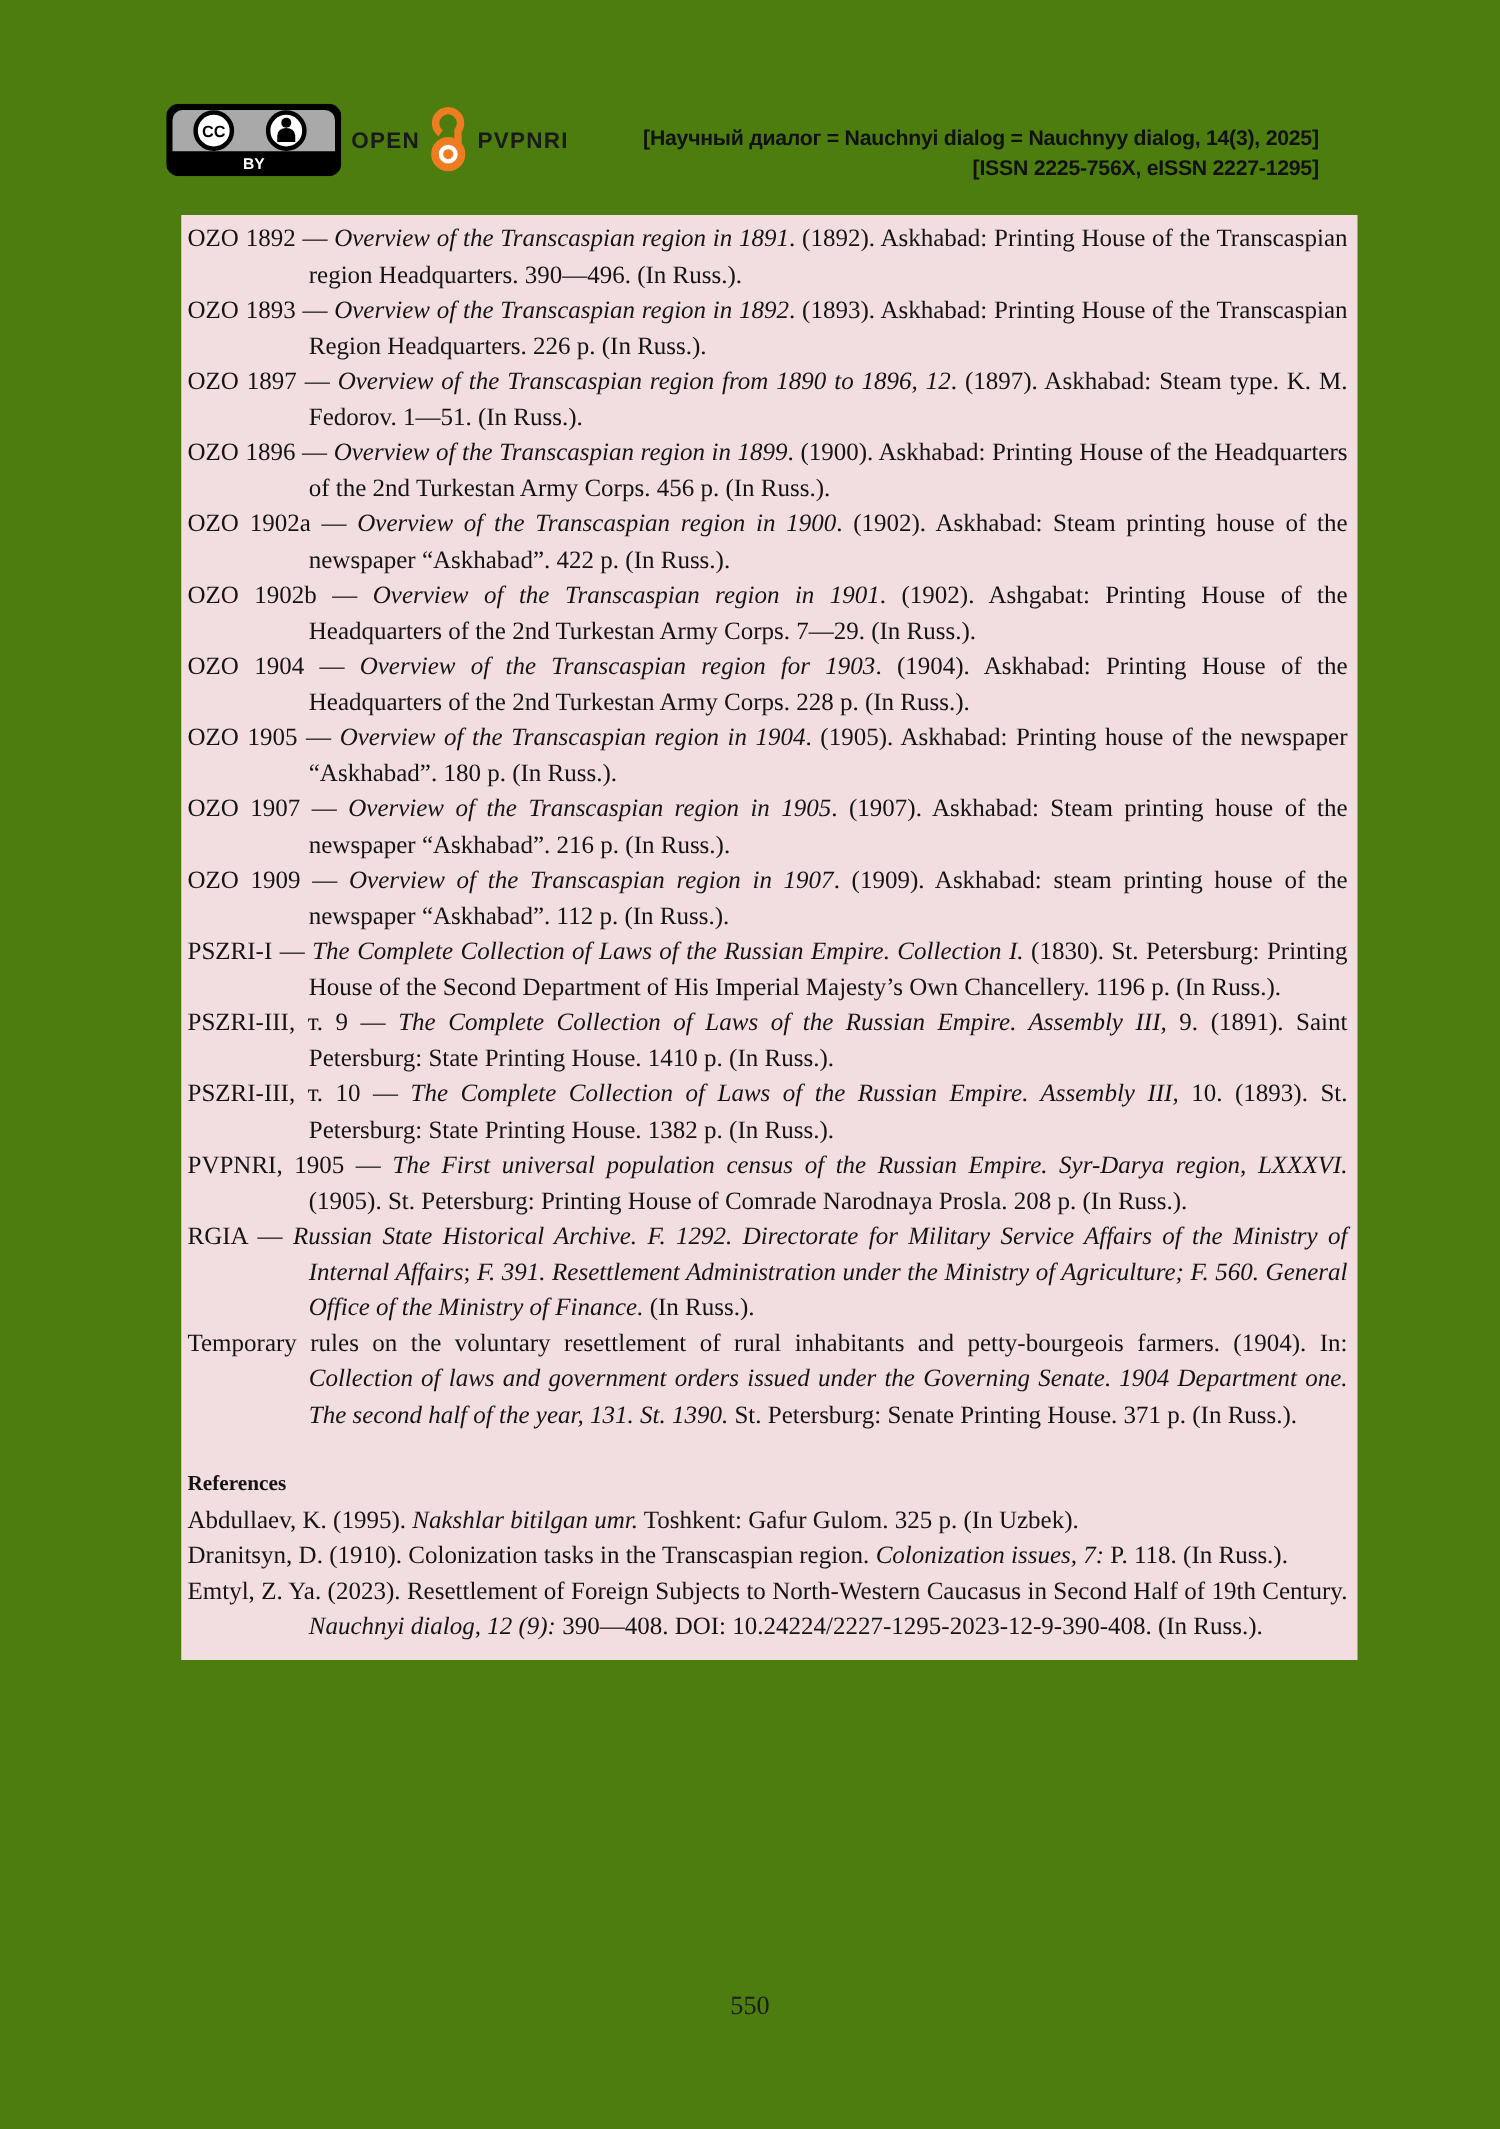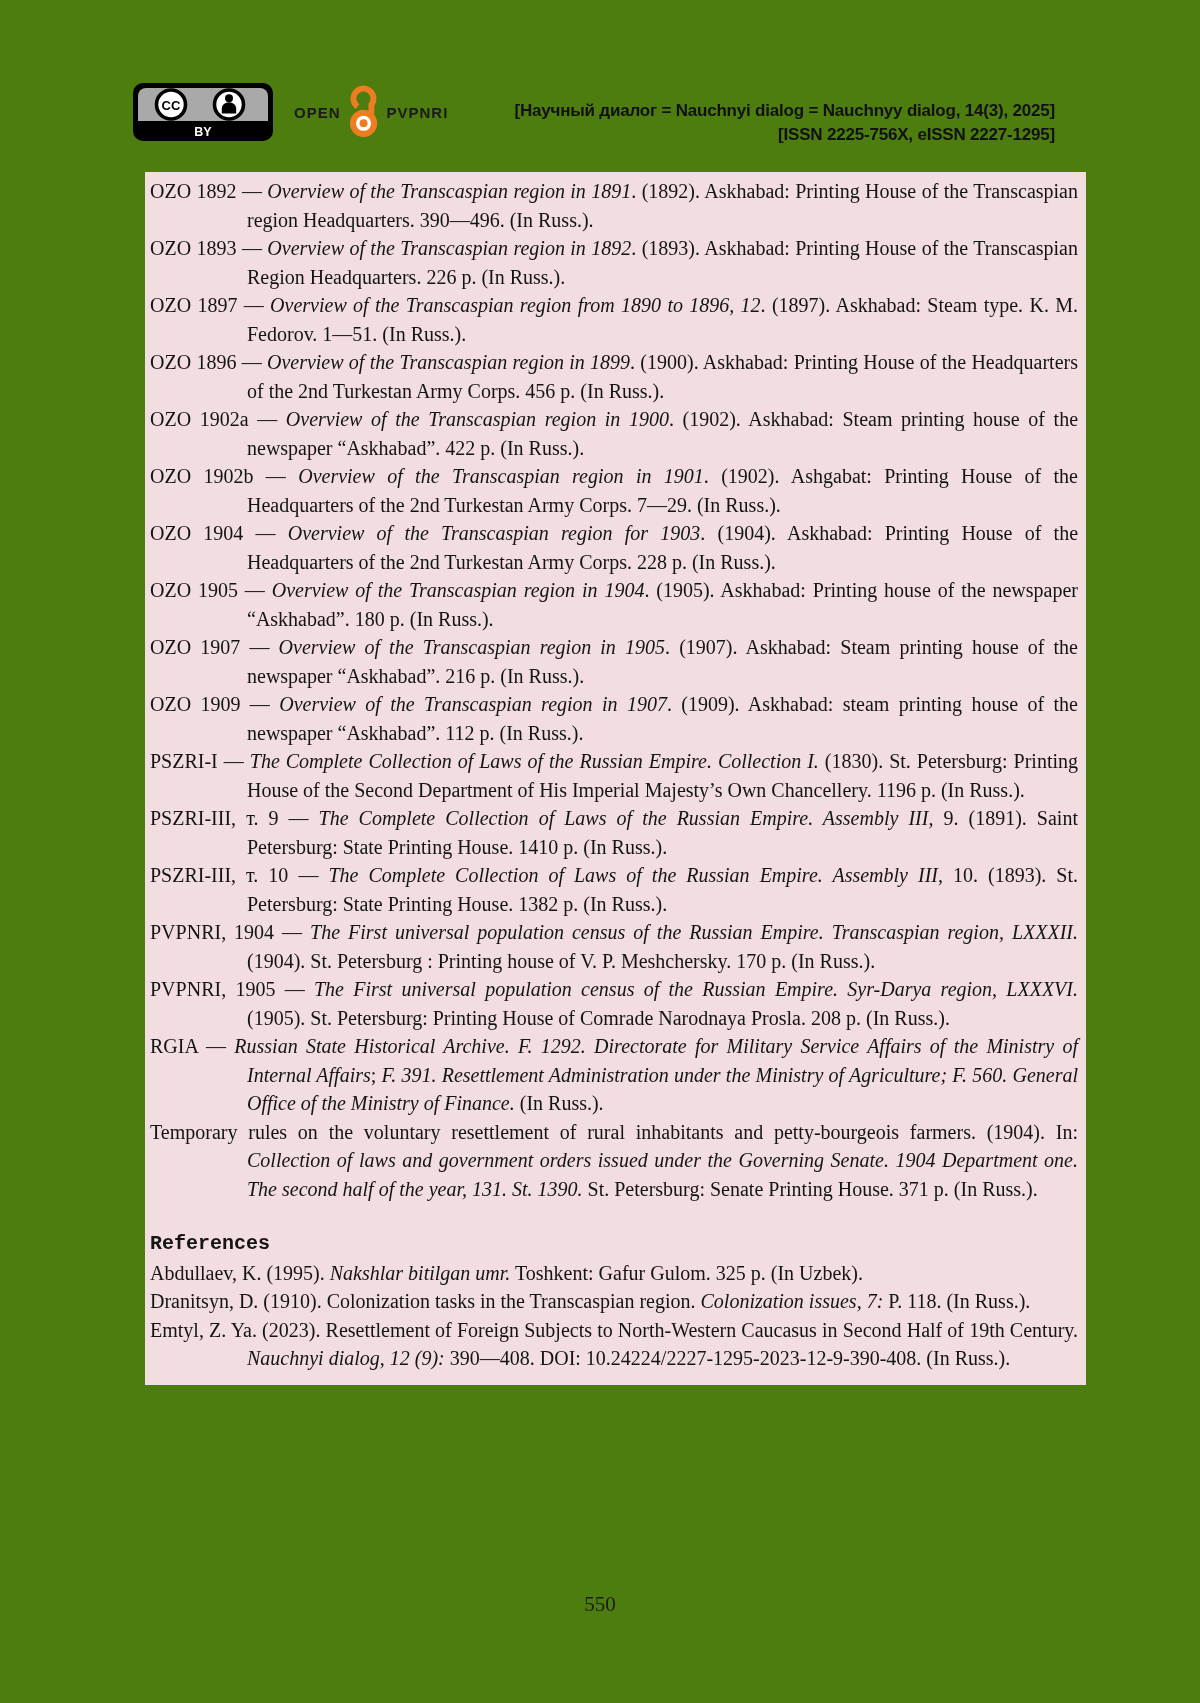--- a/index.html
+++ b/index.html
@@ -14,23 +14,23 @@
     overflow:hidden;font-family:"Liberation Serif",serif;color:var(--ink);
   }
   
   .page-header{
     position:absolute;top:83px;left:133px;width:922px;
     display:flex;align-items:flex-start;
   }
   .badge-row{display:flex;align-items:center;}
   .cc-badge{display:block;}
   .oa-logo{
-    display:flex;align-items:center;margin-left:21px;
+    display:flex;align-items:center;margin-left:8px;
     font-family:"Liberation Sans",sans-serif;font-weight:bold;
-    font-size:15px;letter-spacing:1px;color:#1a1a1a;
+    font-size:18px;letter-spacing:1px;color:#1a1a1a;
   }
   .oa-logo .oa-word{line-height:1;}
   .oa-lock{margin:0 3px;display:block;}
   .oa-stroke{stroke:var(--oa-orange);}
   .oa-fill{fill:var(--oa-orange);}
   .journal-meta{
     margin-left:auto;margin-top:16px;text-align:right;
     font-family:"Liberation Sans",sans-serif;font-size:17px;
     font-weight:600;line-height:23.5px;letter-spacing:-0.2px;color:#111;
   }
@@ -38,22 +38,22 @@
   .content{
     position:absolute;left:145px;top:172px;width:941px;box-sizing:border-box;
     background:var(--highlight);padding:5px 8px 12px 5px;
   }
   .entry{
     margin:0;padding-left:97px;text-indent:-97px;
     text-align:justify;font-size:20px;line-height:28.5px;color:var(--ink);
   }
   .entry i{font-style:italic;}
   .refs-heading{
-    margin:27px 0 0 0;font-size:20px;line-height:28.5px;
-    font-weight:bold;color:var(--ink);font-family:Liberation Mono, monospace;
+    margin:27px 0 0 0;font-size:17px;line-height:28.5px;
+    font-weight:bold;color:var(--ink);
   }
   
   .page-number{
     position:absolute;top:1590px;left:0;width:100%;text-align:center;
     font-size:21px;line-height:28px;color:#1c1c1c;
   }
 </style>
 </head>
 <body>
 
@@ -102,21 +102,20 @@
         <p class="entry"><span>OZO 1896 — </span><i>Overview of the Transcaspian region in 1899</i><span>. (1900). Askhabad: Printing House of the Headquarters of the 2nd Turkestan Army Corps. 456 p. (In Russ.).</span></p>
         <p class="entry"><span>OZO 1902a — </span><i>Overview of the Transcaspian region in 1900</i><span>. (1902). Askhabad: Steam printing house of the newspaper “Askhabad”. 422 p. (In Russ.).</span></p>
         <p class="entry"><span>OZO 1902b — </span><i>Overview of the Transcaspian region in 1901</i><span>. (1902). Ashgabat: Printing House of the Headquarters of the 2nd Turkestan Army Corps. 7—29. (In Russ.).</span></p>
         <p class="entry"><span>OZO 1904 — </span><i>Overview of the Transcaspian region for 1903</i><span>. (1904). Askhabad: Printing House of the Headquarters of the 2nd Turkestan Army Corps. 228 p. (In Russ.).</span></p>
         <p class="entry"><span>OZO 1905 — </span><i>Overview of the Transcaspian region in 1904</i><span>. (1905). Askhabad: Printing house of the newspaper “Askhabad”. 180 p. (In Russ.).</span></p>
         <p class="entry"><span>OZO 1907 — </span><i>Overview of the Transcaspian region in 1905</i><span>. (1907). Askhabad: Steam printing house of the newspaper “Askhabad”. 216 p. (In Russ.).</span></p>
         <p class="entry"><span>OZO 1909 — </span><i>Overview of the Transcaspian region in 1907</i><span>. (1909). Askhabad: steam printing house of the newspaper “Askhabad”. 112 p. (In Russ.).</span></p>
         <p class="entry"><span>PSZRI-I — </span><i>The Complete Collection of Laws of the Russian Empire. Collection I.</i><span> (1830). St. Petersburg: Printing House of the Second Department of His Imperial Majesty’s Own Chancellery. 1196 p. (In Russ.).</span></p>
         <p class="entry"><span>PSZRI-III, т. 9 — </span><i>The Complete Collection of Laws of the Russian Empire. Assembly III,</i><span> 9. (1891). Saint Petersburg: State Printing House. 1410 p. (In Russ.).</span></p>
         <p class="entry"><span>PSZRI-III, т. 10 — </span><i>The Complete Collection of Laws of the Russian Empire. Assembly III,</i><span> 10. (1893). St. Petersburg: State Printing House. 1382 p. (In Russ.).</span></p>
-        <p class="entry"><span>PVPNRI, 1904 — </span><i>The First universal population census of the Russian Empire. Transcaspian region, LXXXII.</i><span> (1904). St. Petersburg : Printing house of V. P. Meshchersky. 170 p. (In Russ.).</span></p>
         <p class="entry"><span>PVPNRI, 1905 — </span><i>The First universal population census of the Russian Empire. Syr-Darya region, LXXXVI.</i><span> (1905). St. Petersburg: Printing House of Comrade Narodnaya Prosla. 208 p. (In Russ.).</span></p>
         <p class="entry"><span>RGIA — </span><i>Russian State Historical Archive. F. 1292. Directorate for Military Service Affairs of the Ministry of Internal Affairs</i><span>; </span><i>F. 391. Resettlement Administration under the Ministry of Agriculture; F. 560. General Office of the Ministry of Finance.</i><span> (In Russ.).</span></p>
         <p class="entry"><span>Temporary rules on the voluntary resettlement of rural inhabitants and petty-bourgeois farmers. (1904). In: </span><i>Collection of laws and government orders issued under the Governing Senate. 1904 Department one. The second half of the year, 131. St. 1390.</i><span> St. Petersburg: Senate Printing House. 371 p. (In Russ.).</span></p>
       </div>
     <h2 class="refs-heading">References</h2>
     <div id="refs-list">
         <p class="entry"><span>Abdullaev, K. (1995). </span><i>Nakshlar bitilgan umr.</i><span> Toshkent: Gafur Gulom. 325 p. (In Uzbek).</span></p>
         <p class="entry"><span>Dranitsyn, D. (1910). Colonization tasks in the Transcaspian region. </span><i>Colonization issues, 7:</i><span> P. 118. (In Russ.).</span></p>
         <p class="entry"><span>Emtyl, Z. Ya. (2023). Resettlement of Foreign Subjects to North-Western Caucasus in Second Half of 19th Century. </span><i>Nauchnyi dialog, 12 (9):</i><span> 390—408. DOI: 10.24224/2227-1295-2023-12-9-390-408. (In Russ.).</span></p>
       </div>

